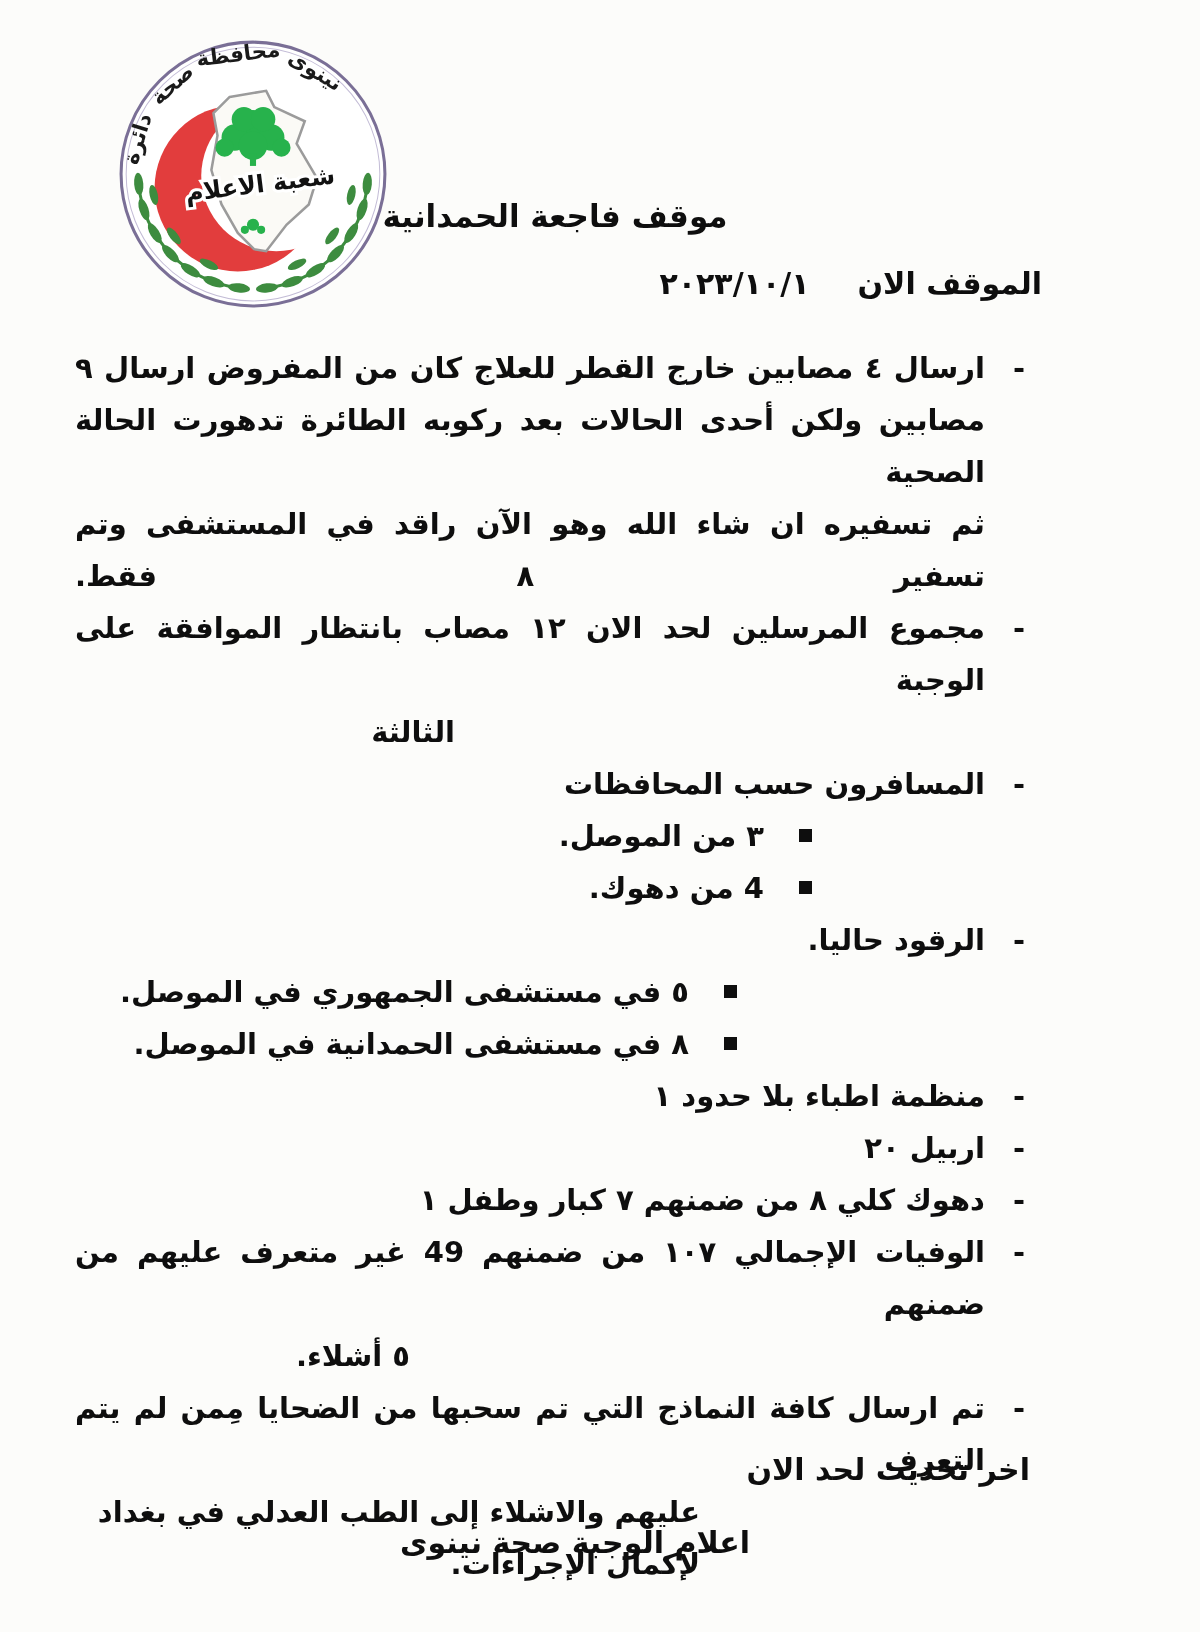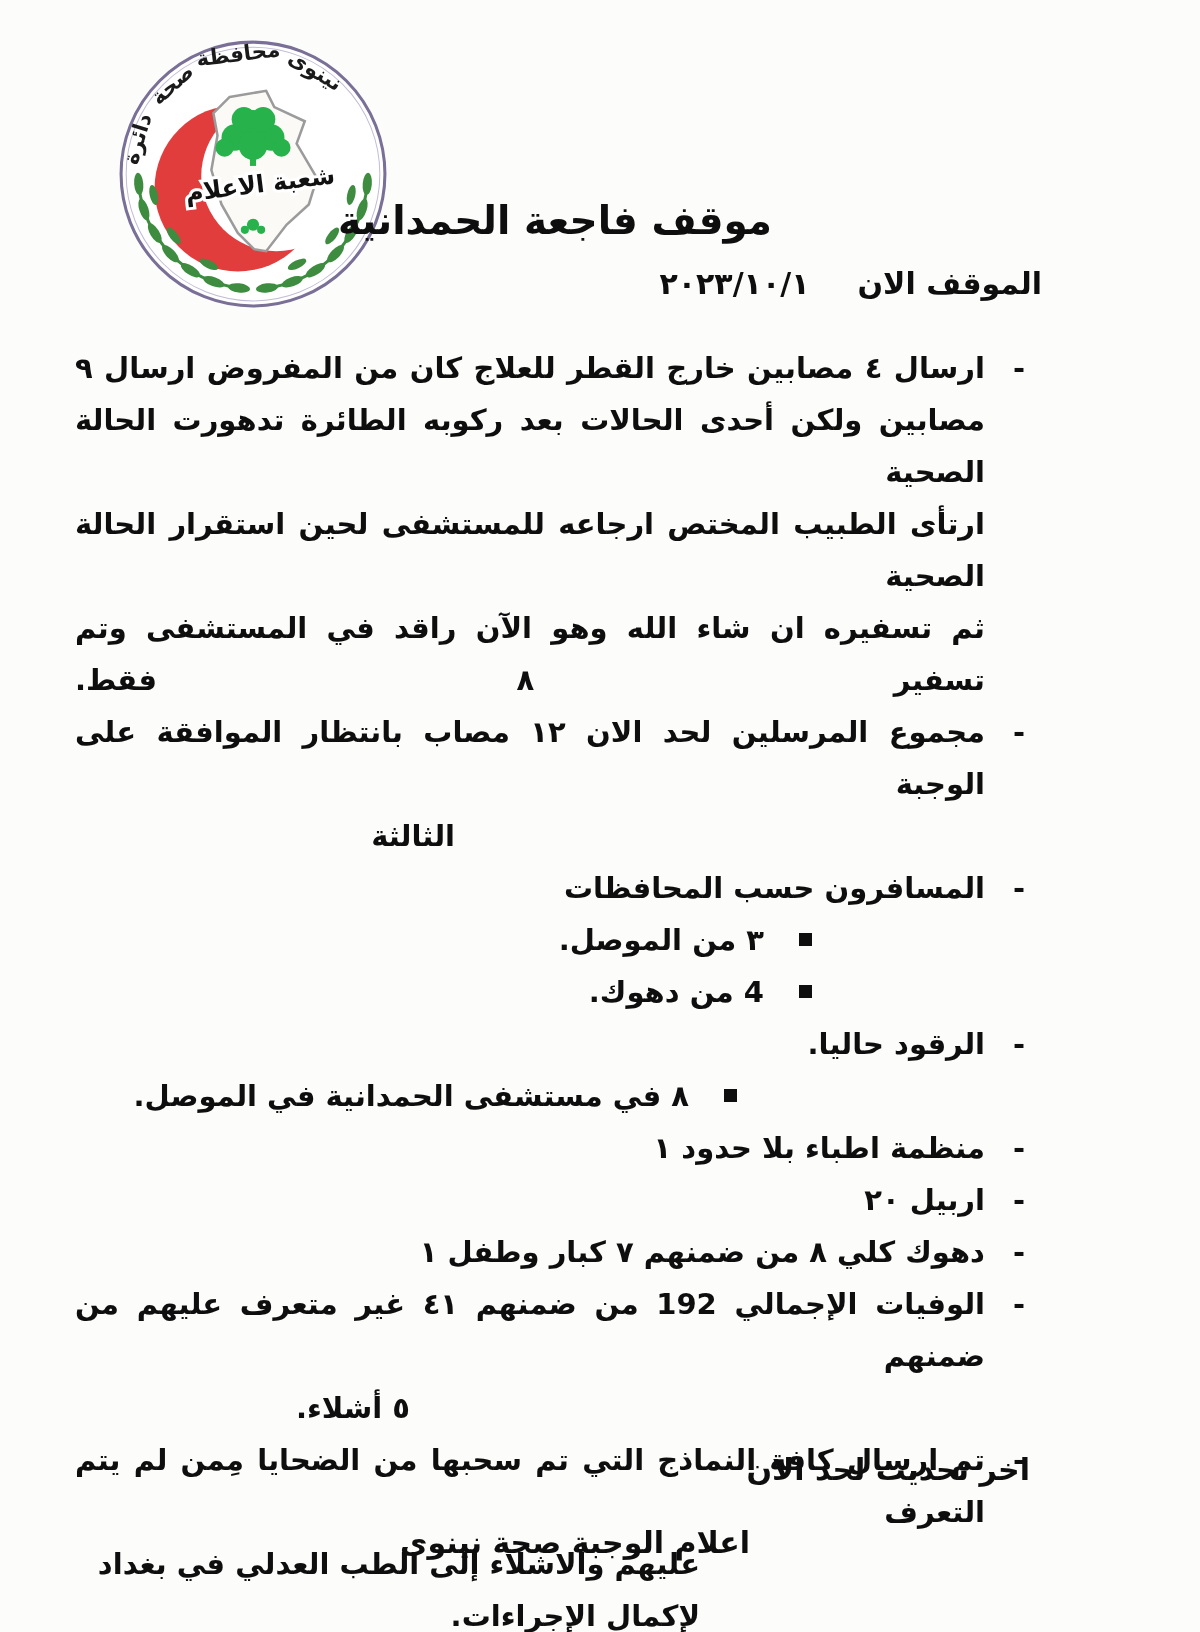--- a/index.html
+++ b/index.html
@@ -11,21 +11,21 @@
     position:relative;
     overflow:hidden;
   }
   .page{position:absolute;inset:0;}
   
   .logo{position:absolute;left:116px;top:34px;width:274px;height:274px;}
   
   .title{
     position:absolute;top:198px;left:0;width:1110px;
     text-align:center;direction:rtl;
-    font-size:39px;font-weight:700;
+    font-size:31px;font-weight:700;
   }
   .dateline{
     position:absolute;top:266px;right:158px;
     direction:rtl;font-size:30px;font-weight:700;
     display:flex;gap:48px;align-items:baseline;
   }
   
   .content{
     position:absolute;top:342px;right:165px;width:960px;
     direction:rtl;font-size:29px;font-weight:700;line-height:52px;
@@ -136,21 +136,20 @@
     <span dir="ltr">٢٠٢٣/١٠/١</span>
   </div>
 
   <div class="content">
 
     <div class="block">
       <span class="dashm">-</span>
       <div class="btext">
         <div class="lj">ارسال ٤ مصابين خارج القطر للعلاج كان من المفروض ارسال ٩</div>
         <div class="lj">مصابين ولكن أحدى الحالات بعد ركوبه الطائرة تدهورت الحالة الصحية</div>
-        <div class="lj">ارتأى الطبيب المختص ارجاعه للمستشفى لحين استقرار الحالة الصحية</div>
         <div class="lj">ثم تسفيره ان شاء الله وهو الآن راقد في المستشفى وتم تسفير ٨ فقط.</div>
       </div>
     </div>
 
     <div class="block">
       <span class="dashm">-</span>
       <div class="btext">
         <div class="lj">مجموع المرسلين لحد الان ١٢ مصاب بانتظار الموافقة على الوجبة</div>
         <div class="pos pr530">الثالثة</div>
       </div>
@@ -173,23 +172,27 @@
       <div>4 من دهوك.</div>
     </div>
 
     <div class="block">
       <span class="dashm">-</span>
       <div class="btext">
         <div class="lr">الرقود حاليا.</div>
       </div>
     </div>
 
-
     <div class="block sq ind2">
       <span class="sqm"></span>
+      <div>٥ في مستشفى الجمهوري في الموصل.</div>
+    </div>
+
+    <div class="block sq ind2">
+      <span class="sqm"></span>
       <div>٨ في مستشفى الحمدانية في الموصل.</div>
     </div>
 
     <div class="block">
       <span class="dashm">-</span>
       <div class="btext">
         <div class="lr">منظمة اطباء بلا حدود ١</div>
       </div>
     </div>
 
@@ -203,21 +206,21 @@
     <div class="block">
       <span class="dashm">-</span>
       <div class="btext">
         <div class="lr">دهوك كلي ٨ من ضمنهم ٧ كبار وطفل ١</div>
       </div>
     </div>
 
     <div class="block">
       <span class="dashm">-</span>
       <div class="btext">
-        <div class="lj">الوفيات الإجمالي 192 من ضمنهم ٤١ غير متعرف عليهم من ضمنهم</div>
+        <div class="lj">الوفيات الإجمالي ١٠٧ من ضمنهم 49 غير متعرف عليهم من ضمنهم</div>
         <div class="pos pr575">٥ أشلاء.</div>
       </div>
     </div>
 
     <div class="block">
       <span class="dashm">-</span>
       <div class="btext">
         <div class="lj">تم ارسال كافة النماذج التي تم سحبها من الضحايا مِمن لم يتم التعرف</div>
         <div class="pos pr285">عليهم والاشلاء إلى الطب العدلي في بغداد لإكمال الإجراءات.</div>
       </div>

